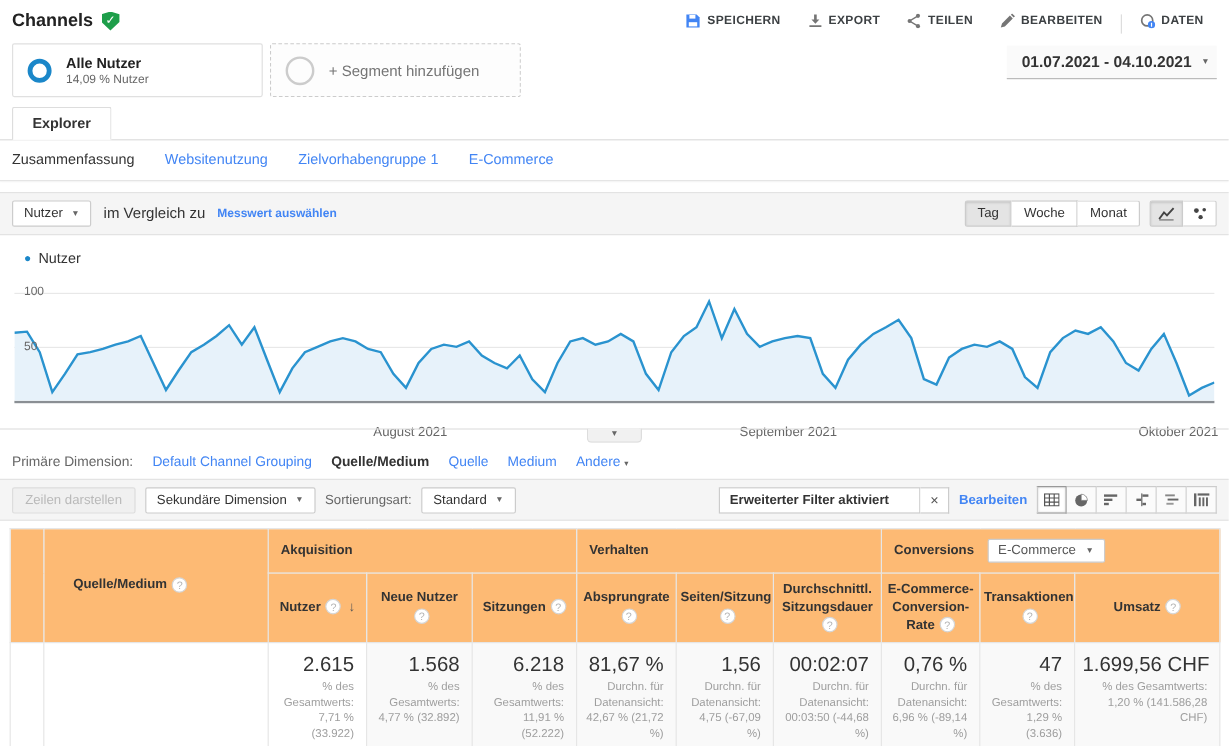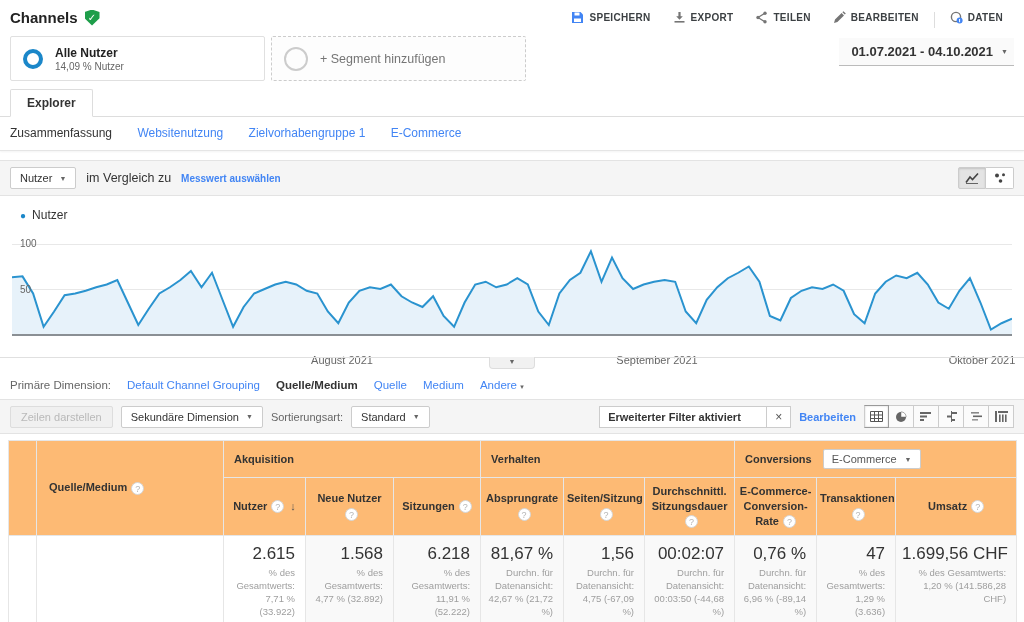--- a/index.html
+++ b/index.html
@@ -15,21 +15,21 @@
             clip-path:polygon(50% 0,100% 15%,100% 55%,50% 100%,0 55%,0 15%); }
   .actions { display:flex; align-items:flex-end; }
   .action-btn { display:flex; align-items:center; gap:5px; padding:4px 11px; font-size:10px; font-weight:bold; color:#3c4043;
                 letter-spacing:.3px; background:none; border:none; cursor:pointer; font-family:inherit; }
   .action-divider { width:1px; height:16px; background:#ddd; margin:0 4px; }
   .aicon { width:13px; height:13px; display:block; position:relative; }
 
   
   .segment-row { display:flex; justify-content:space-between; align-items:flex-start; padding:4px 10px 8px 10px; }
   .segment-cards { display:flex; gap:6px; }
-  .segment-card { width:255px; height:45px; border:1px solid #e0e0e0; border-radius:2px; background:#fff;
+  .segment-card { width:209px; height:45px; border:1px solid #e0e0e0; border-radius:2px; background:#fff;
                   display:flex; align-items:center; gap:12px; padding:0 12px; cursor:pointer; }
   .segment-card.add { border:1px dashed #ccc; background:#fdfdfd; }
   .ring-blue { width:20px; height:20px; border:4px solid #1b87c9; border-radius:50%; flex:none; }
   .ring-gray { width:24px; height:24px; border:2px solid #ccc; border-radius:50%; flex:none; }
   .seg-name { font-size:12px; font-weight:bold; color:#222; }
   .seg-detail { font-size:10px; color:#666; margin-top:1px; }
   .seg-add-label { font-size:12.5px; color:#757575; }
   .date-range { margin-top:2px; background:#fafafa; border-bottom:1px solid #bbb; padding:6px 6px 6px 12px;
                 display:flex; align-items:center; gap:8px; cursor:pointer; }
   .date-range-text { font-size:13px; font-weight:bold; color:#333; }
@@ -101,21 +101,21 @@
   .vbtn { width:25px; height:23px; background:#fbfbfb; border:1px solid #ccc; border-left:none;
           display:flex; align-items:center; justify-content:center; cursor:pointer; }
   .view-group .vbtn:first-child { border-left:1px solid #ccc; }
   .vbtn.active { background:#fff; border:1px solid #999; box-shadow:inset 0 0 2px rgba(0,0,0,.2); }
 
   
   table.data { border-collapse:collapse; width:1008px; margin:6px 8px 0 8px; table-layout:fixed; }
   table.data th, table.data td { border:1px solid #e6e6e6; }
   thead th { background:#fdba74; font-size:11px; color:#333; }
   th.check-th, td.check-td { text-align:center; }
-  th.dim-th { text-align:left; padding-left:12px; font-weight:bold; }
+  th.dim-th { text-align:left; padding-left:24px; font-weight:bold; }
   th.group-th { text-align:left; padding:8px 10px; font-weight:bold; }
   th.metric-th { text-align:center; padding:6px 3px; font-weight:bold; line-height:1.35; vertical-align:middle; }
   .help { display:inline-block; width:13px; height:13px; border-radius:50%; background:#fff; border:1px solid #d5d5d5;
           color:#b5b5b5; font-size:9px; line-height:12px; text-align:center; font-weight:normal; margin-left:4px; vertical-align:middle; }
   .sort-arrow { color:#555; margin-left:6px; font-size:11px; }
   .ecom-select { background:#fff; border:1px solid #ccc; border-radius:2px; padding:3px 8px; font-size:11px;
                  font-weight:normal; color:#555; margin-left:8px; display:inline-flex; gap:8px; align-items:center; cursor:pointer; }
   tr.totals td { background:#f9f9f9; text-align:right; padding:8px 10px 9px 6px; vertical-align:top; }
   tr.totals td.sorted-col { background:#fff; }
   tr.totals td.blank { background:#fff; }
@@ -208,20 +208,25 @@
   <div class="metric-bar">
     <div class="metric-left">
       <button class="dd-btn">
         <span>Nutzer</span>
         <span class="caret">▼</span>
       </button>
       <span class="compare-label">im Vergleich zu</span>
       <a class="metric-link">Messwert auswählen</a>
     </div>
     <div class="metric-right">
+      <span class="btn-group">
+        <button class="gbtn active">Tag</button>
+        <button class="gbtn">Woche</button>
+        <button class="gbtn">Monat</button>
+      </span>
       <span class="btn-group">
         <button class="gbtn icon-btn active">
           <svg width="14" height="12" viewBox="0 0 14 12">
               <path d="M1 10.5 5 5l2.5 2.5L13 1.5" stroke="#444" stroke-width="1.6" fill="none"></path>
               <path d="M1 11h12v.8H1z" fill="#444"></path>
             </svg>
         </button>
         <button class="gbtn icon-btn">
           <svg width="14" height="12" viewBox="0 0 14 12">
               <circle cx="4" cy="3.5" r="2" fill="#444"></circle>

